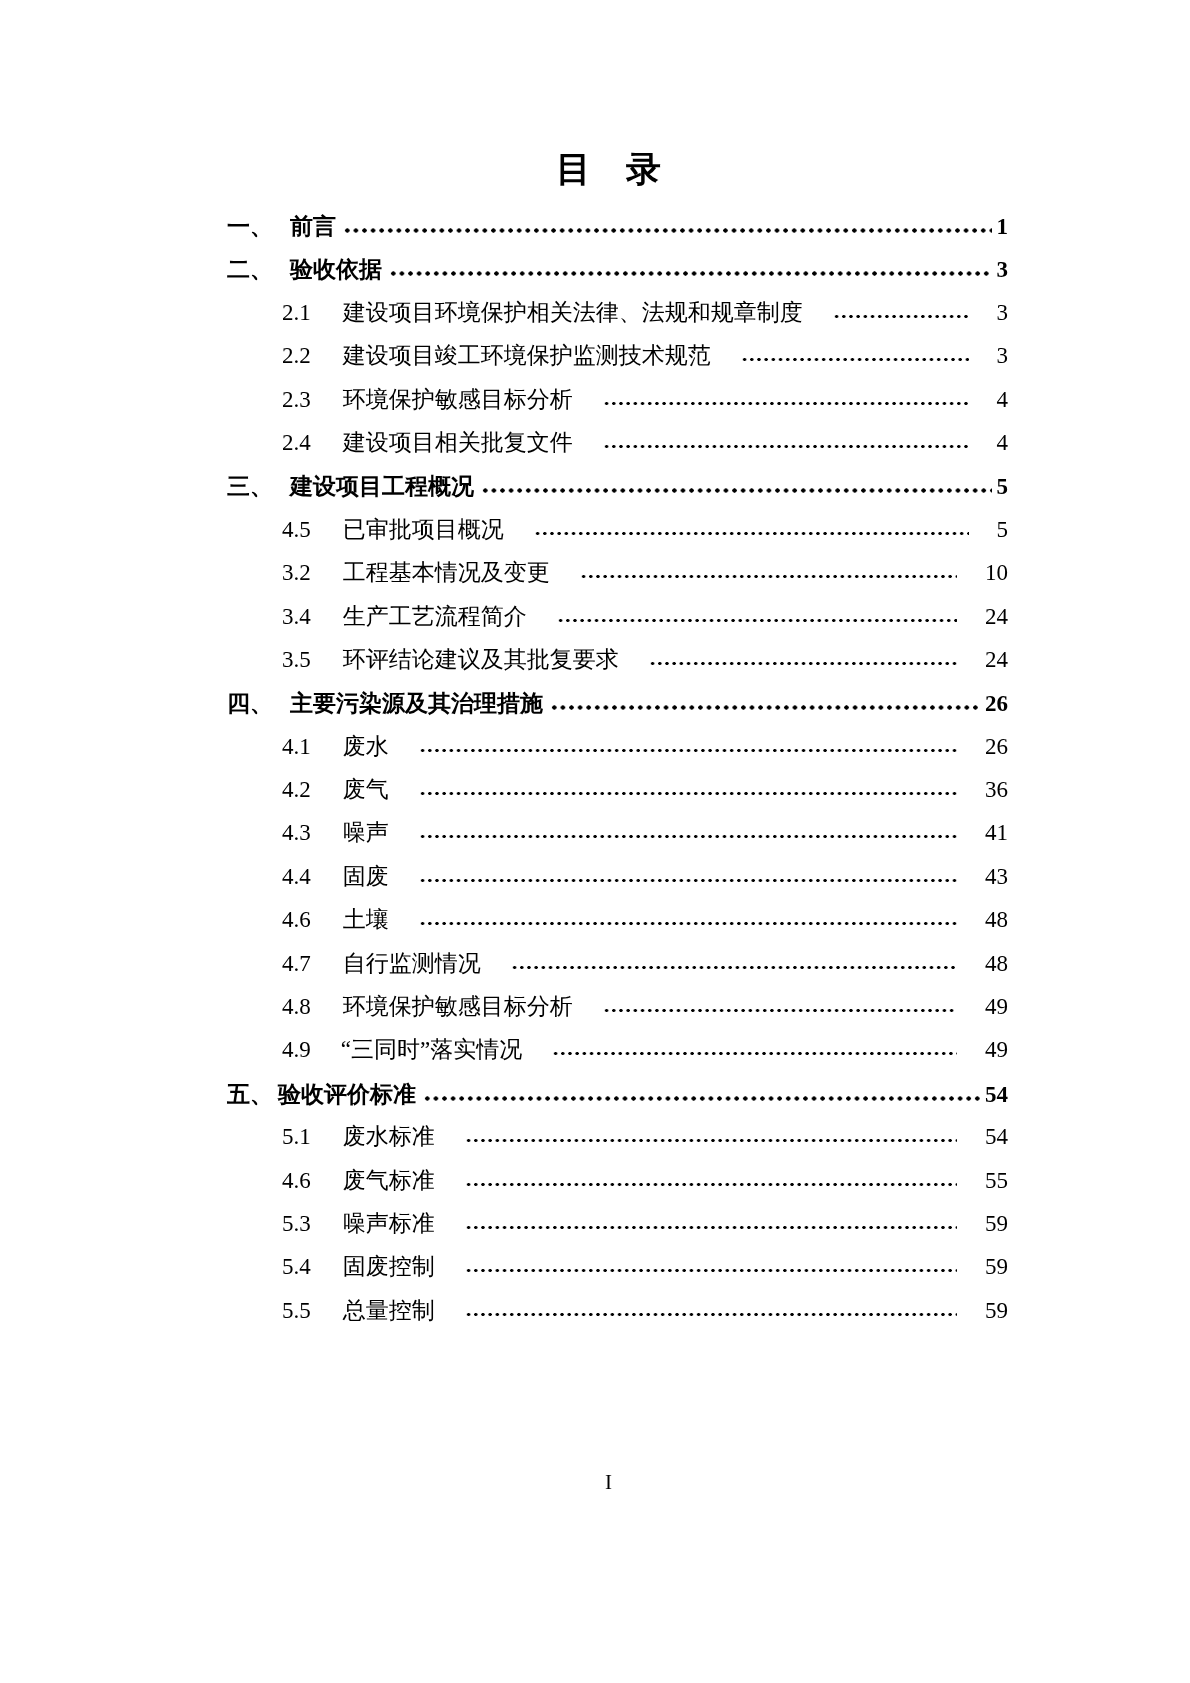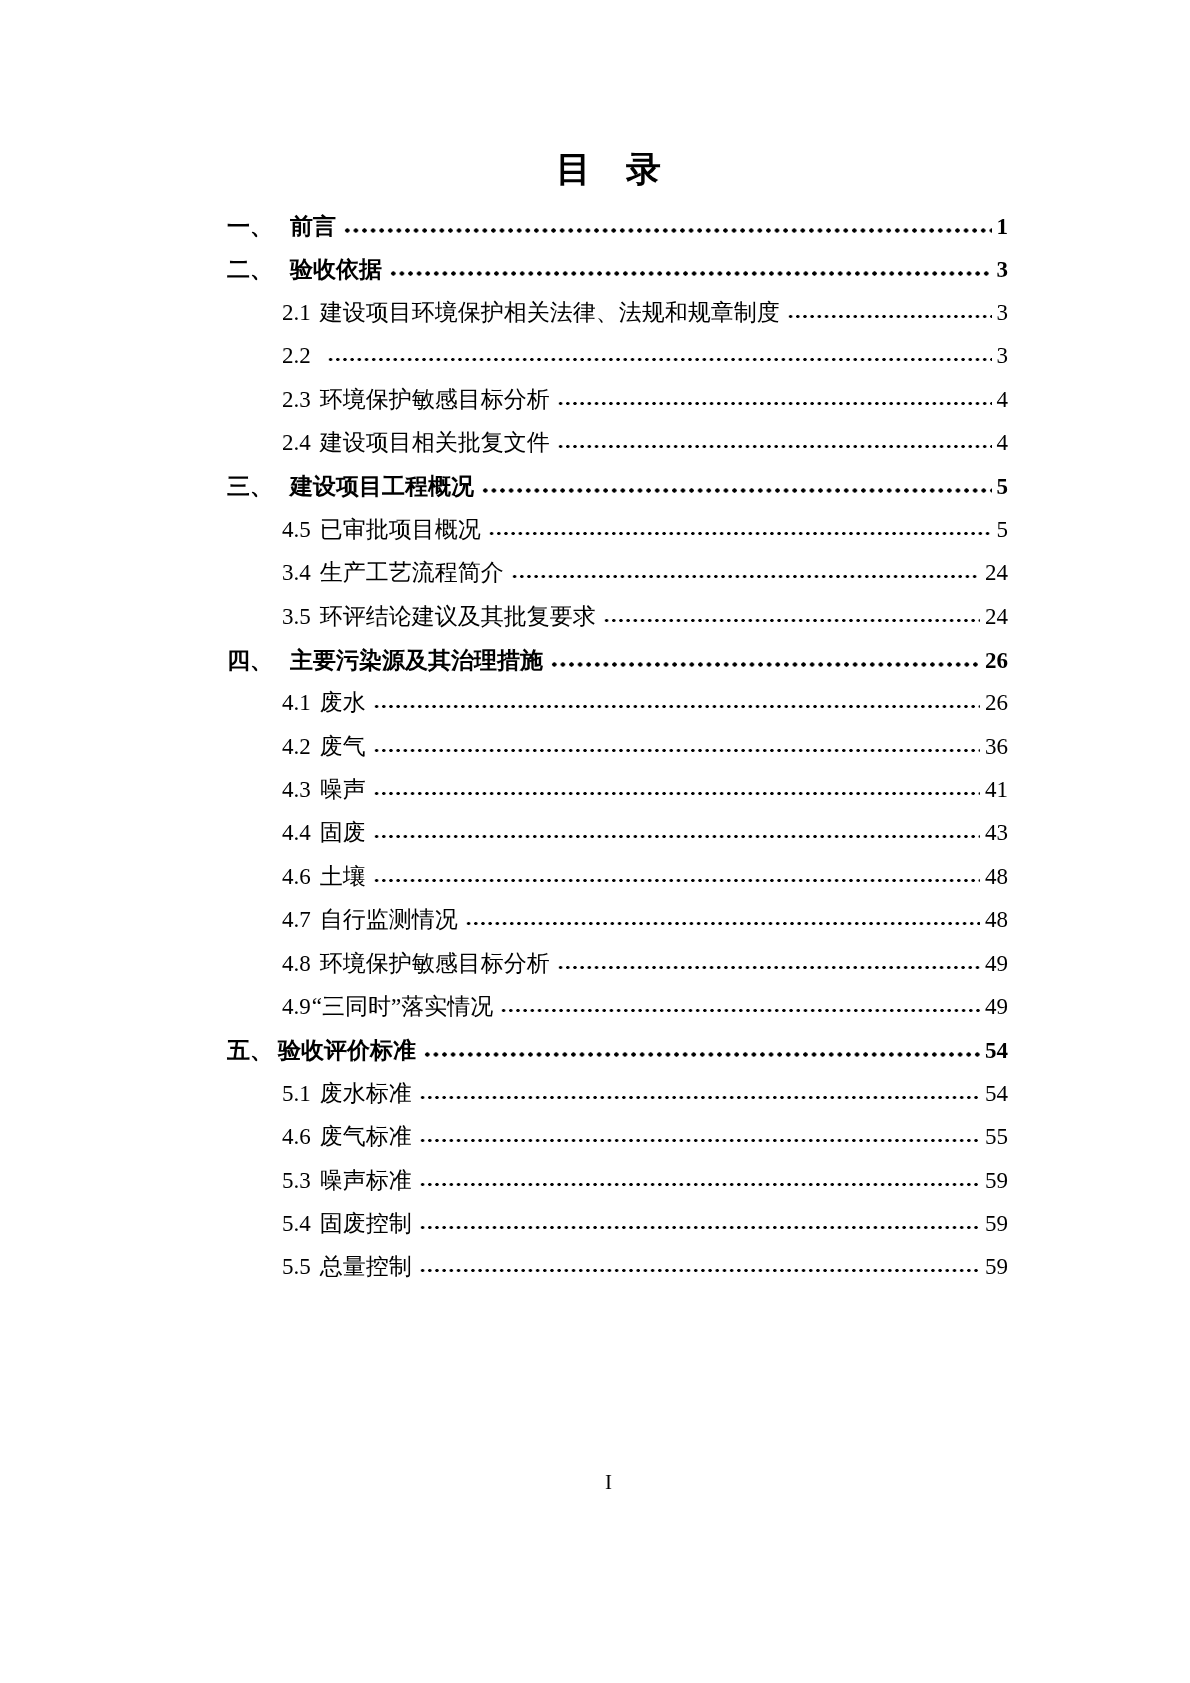--- a/index.html
+++ b/index.html
@@ -13,23 +13,23 @@
   }
   .toc{position:absolute;left:227px;top:211px;width:781px;}
   .row{
     display:flex;align-items:baseline;height:43.4px;
     font-size:23px;line-height:30px;white-space:nowrap;
   }
   .row.l1{font-weight:bold;}
   .row.l1 .num,.row.l1 .title{font-family:"Liberation Sans","DejaVu Sans",sans-serif;}
   .row.l1 .num{display:inline-block;width:63px;}
   .row.l1.tight .num{width:auto;margin-right:5px;}
-  .row.l2{padding-left:55px;}
+  .row.l2{padding-left:55px;gap:23px;}
   .row.l2 .num{margin-right:9px;}
-  .row.l2.tight .num{margin-right:1px;}
+  .row.l2.tight .num{margin-right:7px;}
   .leader{
     flex:1 1 auto;height:7px;margin:0 5px 0 7px;
     background-repeat:repeat-x;background-position:0 100%;
   }
   .row.l2 .leader{
     background-image:radial-gradient(circle,#000 1.35px,transparent 1.85px);
     background-size:7.2px 7px;
   }
   .row.l1 .leader{
     background-image:radial-gradient(circle,#000 1.9px,transparent 2.4px);
@@ -60,20 +60,21 @@
         <span class="pagenum">3</span>
       </div>
       <div class="row l2">
         <span class="num">2.1</span>
         <span class="title">建设项目环境保护相关法律、法规和规章制度</span>
         <span class="leader"></span>
         <span class="pagenum">3</span>
       </div>
       <div class="row l2">
         <span class="num">2.2</span>
+        <span class="title">建设项目竣工环境保护监测技术规范</span>
         <span class="leader"></span>
         <span class="pagenum">3</span>
       </div>
       <div class="row l2">
         <span class="num">2.3</span>
         <span class="title">环境保护敏感目标分析</span>
         <span class="leader"></span>
         <span class="pagenum">4</span>
       </div>
       <div class="row l2">
@@ -86,20 +87,26 @@
         <span class="num">三、</span>
         <span class="title">建设项目工程概况</span>
         <span class="leader"></span>
         <span class="pagenum">5</span>
       </div>
       <div class="row l2">
         <span class="num">4.5</span>
         <span class="title">已审批项目概况</span>
         <span class="leader"></span>
         <span class="pagenum">5</span>
+      </div>
+      <div class="row l2">
+        <span class="num">3.2</span>
+        <span class="title">工程基本情况及变更</span>
+        <span class="leader"></span>
+        <span class="pagenum">10</span>
       </div>
       <div class="row l2">
         <span class="num">3.4</span>
         <span class="title">生产工艺流程简介</span>
         <span class="leader"></span>
         <span class="pagenum">24</span>
       </div>
       <div class="row l2">
         <span class="num">3.5</span>
         <span class="title">环评结论建议及其批复要求</span>

